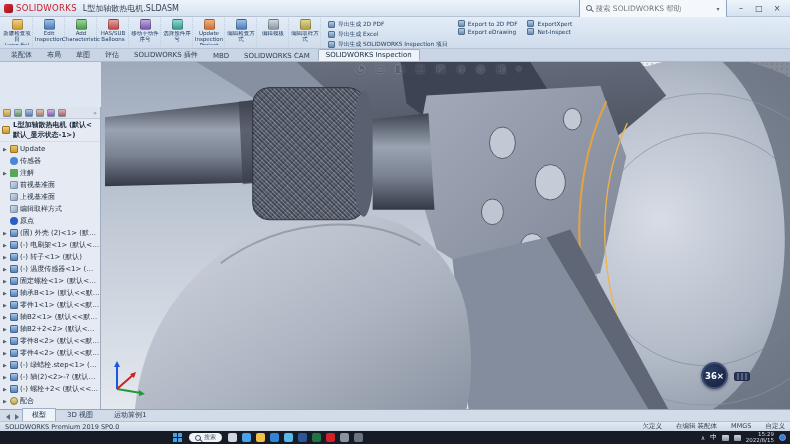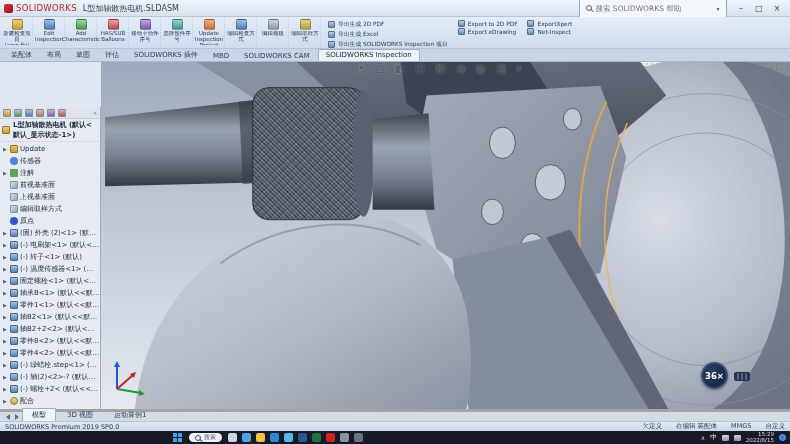--- a/index.html
+++ b/index.html
@@ -80,21 +80,21 @@
   .viewport svg.canvas{position:absolute;inset:0;width:100%;height:100%;}
   .hud{position:absolute;left:255px;top:1px;display:flex;gap:11px;color:rgba(30,36,48,.55);font-size:10px;text-shadow:0 0 2px rgba(255,255,255,.5);}
   .hud span{cursor:default;}
   .tooltip{position:absolute;left:396px;top:168px;display:flex;align-items:center;gap:3px;background:rgba(62,68,80,.92);color:#f2f4f7;font-size:7.5px;padding:2px 6px;border-radius:2px;border:1px solid #272c36;white-space:nowrap;}
   .tooltip .tic{width:7px;height:7px;background:linear-gradient(#a8c8f0,#5880c0);border-radius:1px;flex:0 0 auto;}
   .triad{position:absolute;left:6px;bottom:10px;width:42px;height:42px;}
   .magnifier{position:absolute;right:62px;bottom:20px;width:27px;height:27px;border-radius:50%;background:radial-gradient(circle at 35% 35%,#2c3e66,#141e38);border:2px solid #3c4e74;color:#fff;font-size:8.5px;font-weight:bold;display:flex;align-items:center;justify-content:center;box-shadow:0 1px 3px rgba(0,0,0,.4);}
   .striped{position:absolute;right:40px;bottom:28px;width:16px;height:9px;border-radius:2px;background:repeating-linear-gradient(90deg,#2a3350 0 2px,#56618a 2px 4px);border:1px solid #222b44;}
 
   
-  .bottombar{height:12px;flex:0 0 12px;background:#d2dbe8;border-top:3px solid #a3a3a3;display:flex;align-items:flex-end;padding-left:4px;gap:1px;}
+  .bottombar{height:12px;flex:0 0 12px;background:#d2dbe8;border-top:1px solid #a3a3a3;display:flex;align-items:flex-end;padding-left:4px;gap:1px;}
   .bscroll{width:8px;height:9px;display:flex;align-items:center;justify-content:center;}
   .tri-l{width:0;height:0;border-top:3px solid transparent;border-bottom:3px solid transparent;border-right:4px solid #5a6b80;}
   .tri-r{width:0;height:0;border-top:3px solid transparent;border-bottom:3px solid transparent;border-left:4px solid #5a6b80;}
   .btab{font-size:7px;color:#2c3e52;padding:1px 9px;border:1px solid transparent;border-bottom:none;white-space:nowrap;}
   .btab.active{background:#eef3fa;border-color:#9fb0c4;color:#12283e;}
 
   
   .statusbar{height:10px;flex:0 0 10px;background:linear-gradient(#e2e9f3,#cdd8e7);display:flex;align-items:center;font-size:6.5px;color:#33414f;padding:0 5px;border-top:1px solid #b6c2d2;}
   .sb-right{margin-left:auto;display:flex;gap:14px;}
   .sb-right span{white-space:nowrap;}

